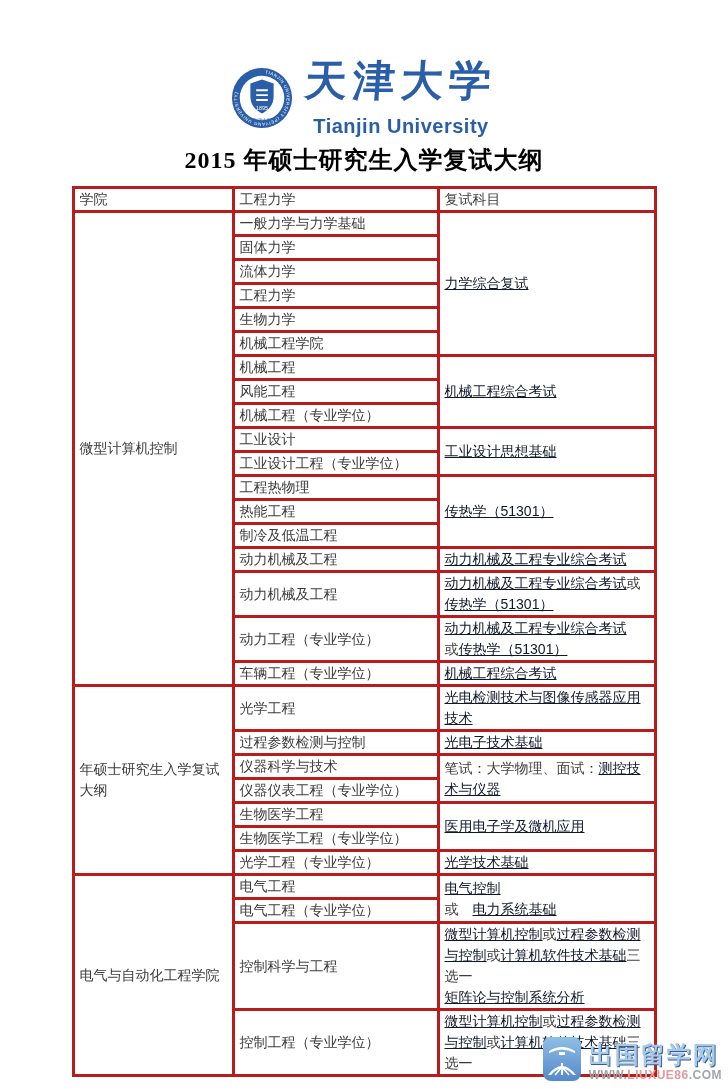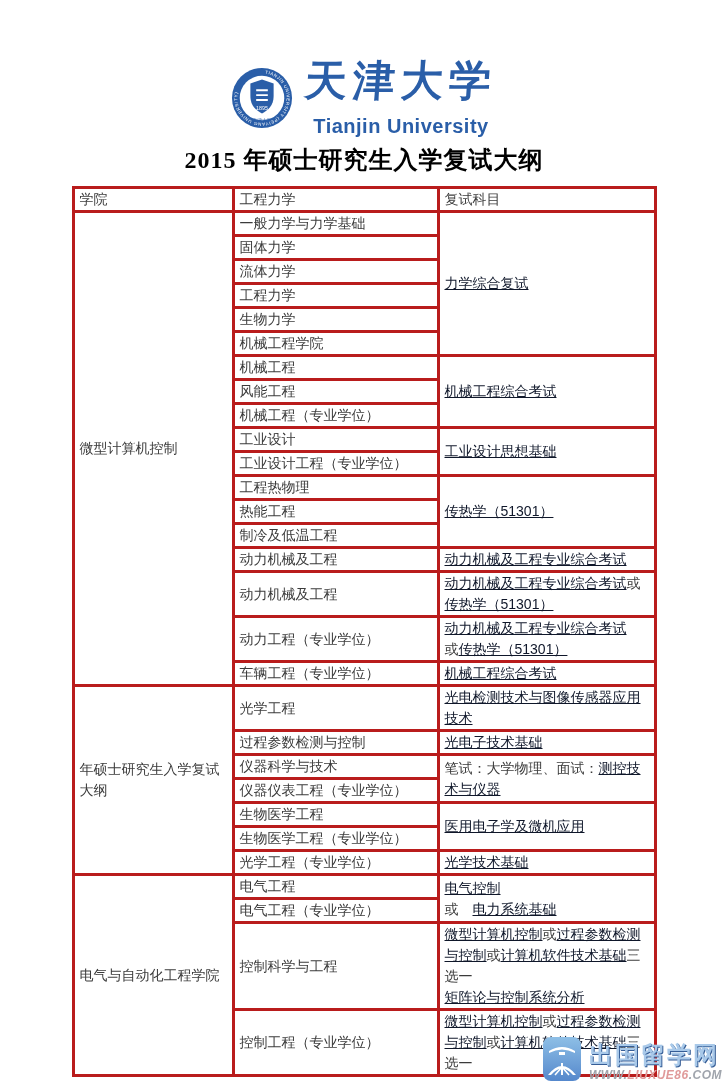--- a/index.html
+++ b/index.html
@@ -21,21 +21,21 @@
   .retest td{height:21px;}
   .college-cell{vertical-align:middle;}
   .subject-line{min-height:21px;}
   a.doc-link{color:#0f172a;cursor:pointer;}
 
   
   .watermark{position:absolute;right:6px;bottom:8px;display:flex;align-items:flex-end;gap:8px;}
   .wm-logo{width:38px;height:44px;flex:0 0 auto;}
   .wm-text{display:flex;flex-direction:column;align-items:flex-start;line-height:1;}
   .wm-name{font-weight:bold;font-size:24px;color:#a9c9e9;letter-spacing:2px;text-shadow:1px 1px 0 #355d96;}
-  .wm-url{font-weight:bold;font-size:12px;margin-top:2px;letter-spacing:0.5px;font-style:italic;}
+  .wm-url{font-weight:bold;font-size:12px;margin-top:2px;letter-spacing:0.5px;}
   .wm-url .gray{color:#a0a5ad;}
   .wm-url .red{color:#e09a9a;}
 </style>
 </head>
 <body>
 
 <div class="page">
 
   <div class="logo-row">
     <svg class="seal" viewBox="0 0 64 64">

